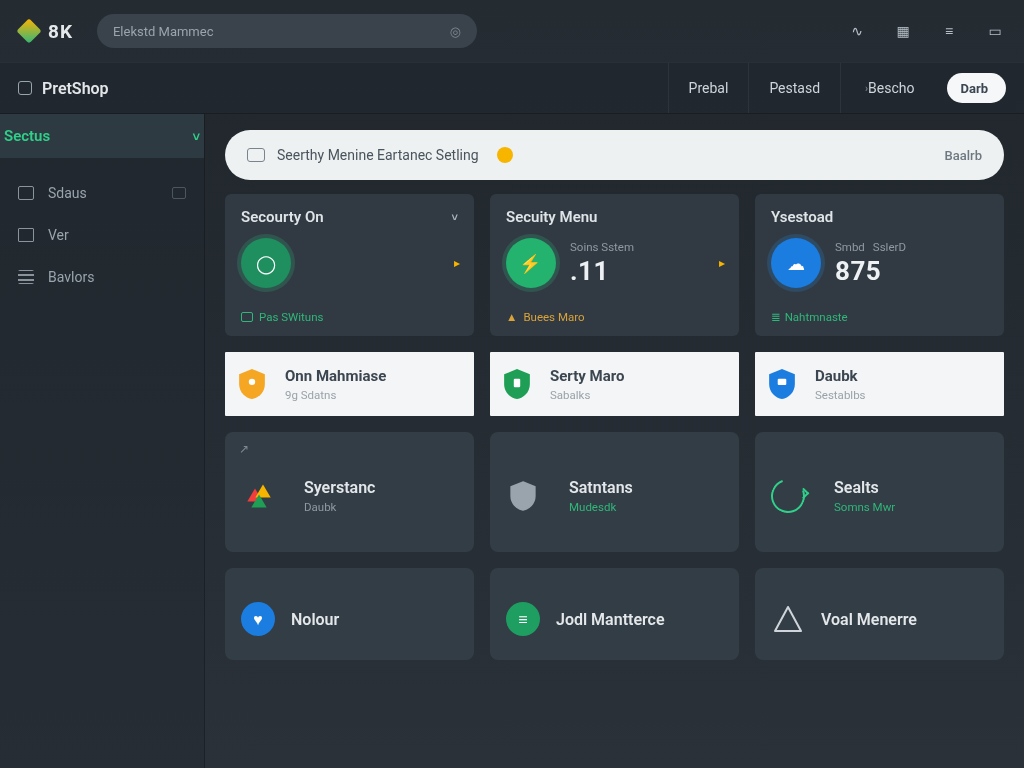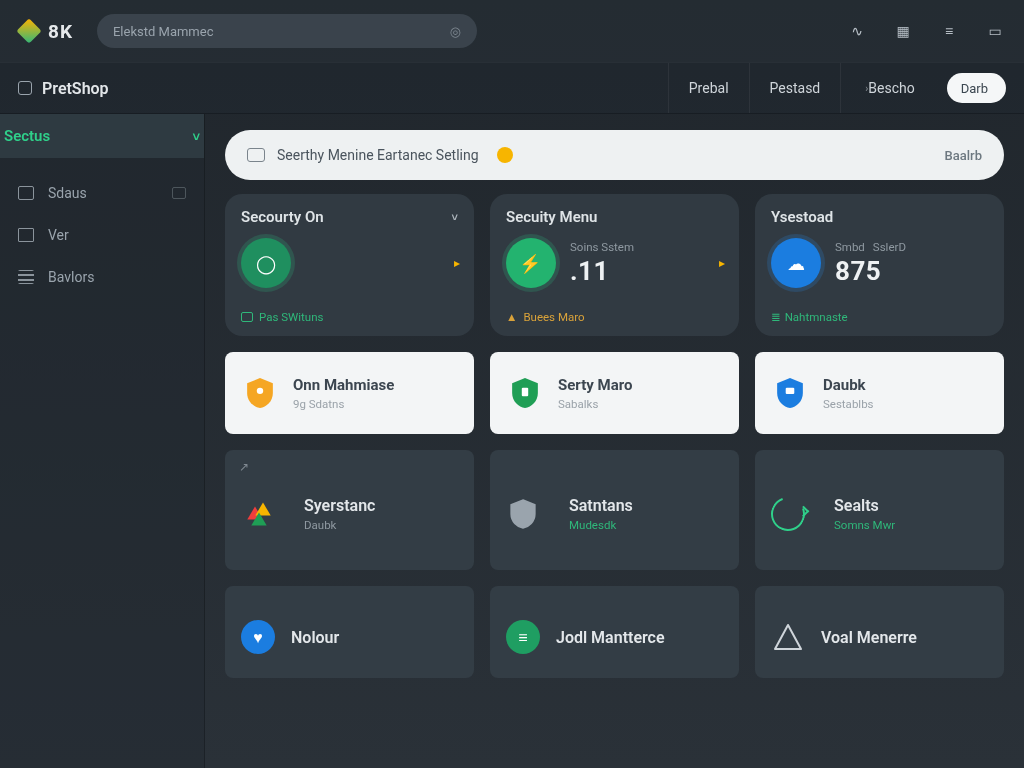--- a/index.html
+++ b/index.html
@@ -18,21 +18,21 @@
   .tb-icon { width: 18px; height: 18px; display: flex; align-items: center; justify-content: center; font-size: 14px; }
 
   
   .appbar { height: 52px; display: flex; align-items: center; padding: 0 18px; border-top: 1px solid rgba(255,255,255,.04); border-bottom: 1px solid rgba(0,0,0,.25); background: rgba(32,40,47,.5); }
   .appbar-left { display: flex; align-items: center; gap: 10px; color: #e2e6e9; font-size: 16px; font-weight: 600; }
   .appbar-left .sq { width: 14px; height: 14px; border: 1.5px solid #9aa4ad; border-radius: 3px; }
   .appbar-spacer { flex: 1; }
   .appbar-tabs { display: flex; align-items: stretch; height: 100%; }
   .appbar-tab { padding: 0 20px; color: #cfd5da; font-size: 14px; display: flex; align-items: center; border-left: 1px solid rgba(255,255,255,.06); cursor: pointer; }
   .appbar-tab .caret { font-size: 10px; margin-left: 4px; opacity: .6; }
-  .appbar-action { margin-left: 12px; height: 30px; padding: 0 18px 0 14px; background: #f5f7f8; color: #3b4650; border-radius: 15px; font-size: 13px; font-weight: 400; display: flex; align-items: center; }
+  .appbar-action { margin-left: 12px; height: 30px; padding: 0 18px 0 14px; background: #f5f7f8; color: #3b4650; border-radius: 15px; font-size: 13px; font-weight: 700; display: flex; align-items: center; }
 
   
   .layout { display: flex; height: calc(768px - 62px - 52px); }
   .sidebar { width: 205px; background: rgba(32,40,47,.4); border-right: 1px solid rgba(0,0,0,.25); }
   .side-active { height: 44px; background: #2e3a41; display: flex; align-items: center; justify-content: space-between; padding: 0 4px; color: #2fd08a; font-weight: 600; font-size: 15px; }
   .side-active .chev { color: #2fd08a; font-size: 13px; }
   .side-list { padding: 14px 0; }
   .side-item { height: 42px; display: flex; align-items: center; padding: 0 18px; color: #9aa4ad; font-size: 14px; gap: 14px; cursor: pointer; justify-content: flex-start; }
   .side-item .si-icon { width: 16px; height: 14px; border: 1.5px solid #8b949c; border-radius: 2px; }
   .side-item.s2 .si-icon { border-radius: 1px; }
@@ -40,39 +40,39 @@
 
   .main { flex: 1; padding: 16px 20px 0 20px; overflow: hidden; }
 
   .notice { height: 50px; background: #eef1f2; border-radius: 25px; display: flex; align-items: center; padding: 0 22px; color: #4a545d; font-size: 14px; gap: 12px; margin-bottom: 14px; }
   .notice .n-icon { width: 18px; height: 14px; border: 1.5px solid #7a848c; border-radius: 3px; }
   .notice .dot { width: 16px; height: 16px; border-radius: 50%; background: #f7b500; margin-left: 6px; }
   .notice-spacer { flex: 1; }
   .notice .n-right { color: #6d7880; font-size: 13px; font-weight: 500; }
 
   .stats-row { display: grid; grid-template-columns: 1fr 1fr 1fr; gap: 16px; margin-bottom: 16px; }
-  .stat-card { background: #313a42; border-radius: 17px; padding: 14px 16px 12px 16px; height: 142px; position: relative; }
+  .stat-card { background: #313a42; border-radius: 6px; padding: 14px 16px 12px 16px; height: 142px; position: relative; }
   .stat-head { display: flex; align-items: center; justify-content: space-between; color: #dfe4e7; font-size: 15px; font-weight: 600; margin-bottom: 12px; }
   .stat-head .chev { color: #aeb6bd; font-size: 11px; }
   .stat-body { display: flex; align-items: center; gap: 14px; }
   .stat-circle { width: 50px; height: 50px; border-radius: 50%; display: flex; align-items: center; justify-content: center; }
   .stat-circle.green { background: #1f8f5f; box-shadow: 0 0 0 4px rgba(47,208,138,.18); }
   .stat-circle.green2 { background: #23b36f; box-shadow: 0 0 0 4px rgba(47,208,138,.18); }
   .stat-circle.blue { background: #1b7de0; box-shadow: 0 0 0 4px rgba(40,140,235,.2); }
   .stat-circle svg, .stat-circle .glyph { color: #fff; font-size: 18px; }
   .stat-meta { display: flex; flex-direction: column; }
   .stat-sub { color: #8f99a1; font-size: 11.5px; display: flex; gap: 8px; }
   .stat-val { color: #eef1f3; font-size: 26px; font-weight: 700; margin-top: 2px; letter-spacing: .5px; }
   .stat-arrow { position: absolute; right: 14px; top: 62px; color: #f7b500; font-size: 12px; }
   .stat-foot { position: absolute; left: 16px; bottom: 12px; color: #2fb77a; font-size: 11.5px; display: flex; align-items: center; gap: 6px; }
   .stat-foot.amber { color: #d9a23a; }
   .stat-foot .fi { width: 12px; height: 10px; border: 1.3px solid currentColor; border-radius: 2px; }
 
   .tile-row { display: grid; grid-template-columns: 1fr 1fr 1fr; gap: 16px; margin-bottom: 16px; }
-  .tile { background: #f3f5f6; border-radius: 8px; height: 82px; display: flex; align-items: center; padding: 0 18px; gap: 16px; }
+  .tile { background: #f3f5f6; border-radius: 1px; height: 64px; display: flex; align-items: center; padding: 0 10px; gap: 16px; }
   .tile .t-icon { width: 34px; height: 38px; display: flex; align-items: center; justify-content: center; }
   .tile .t-text { display: flex; flex-direction: column; }
   .tile .t-title { color: #3c4650; font-size: 15px; font-weight: 700; }
   .tile .t-sub { color: #9aa2a9; font-size: 11.5px; margin-top: 3px; }
 
   .grid-row { display: grid; grid-template-columns: 1fr 1fr 1fr; gap: 16px; }
   .gcard { background: #333d45; border-radius: 8px; height: 120px; padding: 14px 16px; display: flex; flex-direction: column; justify-content: center; gap: 4px; position: relative; }
   .gcard .gc-top { position: absolute; top: 10px; left: 14px; color: #7f8890; font-size: 12px; }
   .gcard .gc-body { display: flex; align-items: center; gap: 29px; margin-top: 8px; }
   .gc-icon { width: 34px; height: 34px; display: flex; align-items: center; justify-content: center; }

